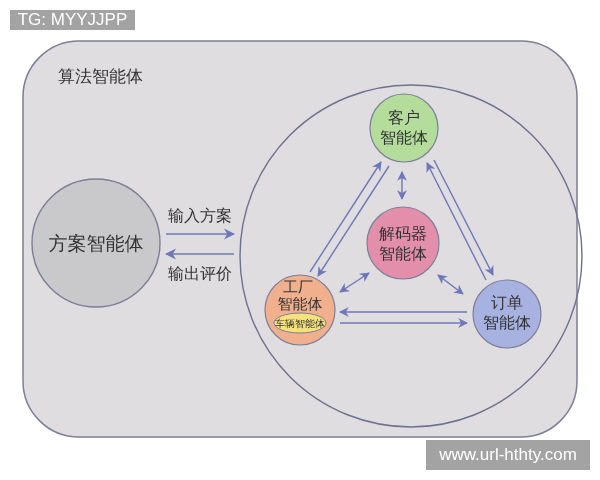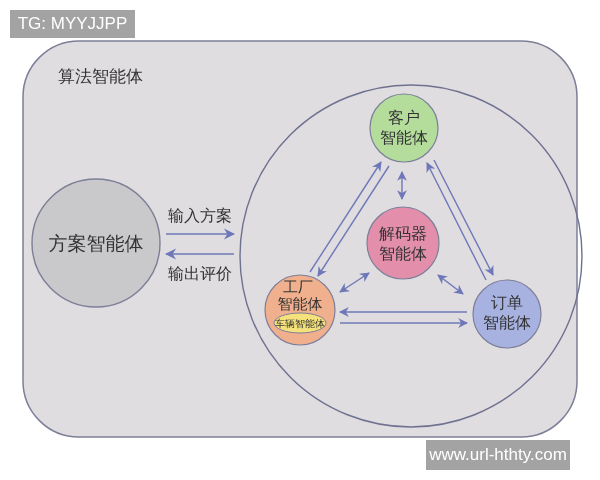--- a/index.html
+++ b/index.html
@@ -1,22 +1,22 @@
 <!DOCTYPE html>
 <html><head>
 <meta charset="utf-8">
 <style>
   html, body { margin:0; padding:0; background:#ffffff; }
   body { width:600px; height:480px; position:relative; overflow:hidden;
          font-family: "DejaVu Sans", "Liberation Sans", sans-serif; }
   .wm { position:absolute; background:#a3a3a3; color:#ffffff;
         font-family:"Liberation Sans", sans-serif; font-size:17px;
         display:flex; align-items:center; justify-content:center; }
-  #wm-tl { left:10px; top:10px; width:125px; height:28px; }
-  #wm-br { left:426px; top:440px; width:144px; height:30px; }
+  #wm-tl { left:10px; top:10px; width:125px; height:20px; }
+  #wm-br { left:426px; top:440px; width:164px; height:30px; }
   svg text { font-family: "DejaVu Sans", sans-serif; }
 </style>
 </head>
 <body>
 
 <svg width="600" height="480" viewBox="0 0 600 480" xmlns="http://www.w3.org/2000/svg" style="position:absolute;left:0;top:0;">
   <defs>
     <marker id="ah" viewBox="0 0 10 10" refX="9" refY="5" markerWidth="7" markerHeight="7" orient="auto-start-reverse">
       <path d="M0,0 L10,5 L0,10 L3,5 z" fill="#6e78b8"></path>
     </marker>

